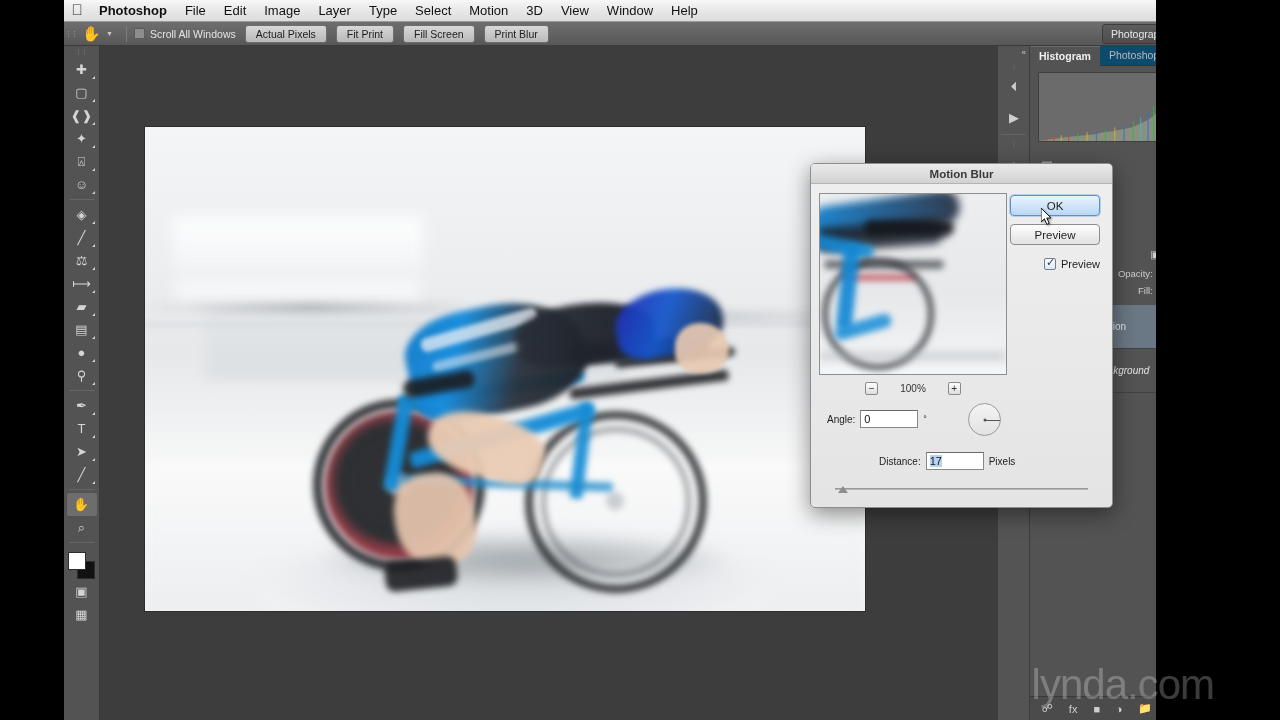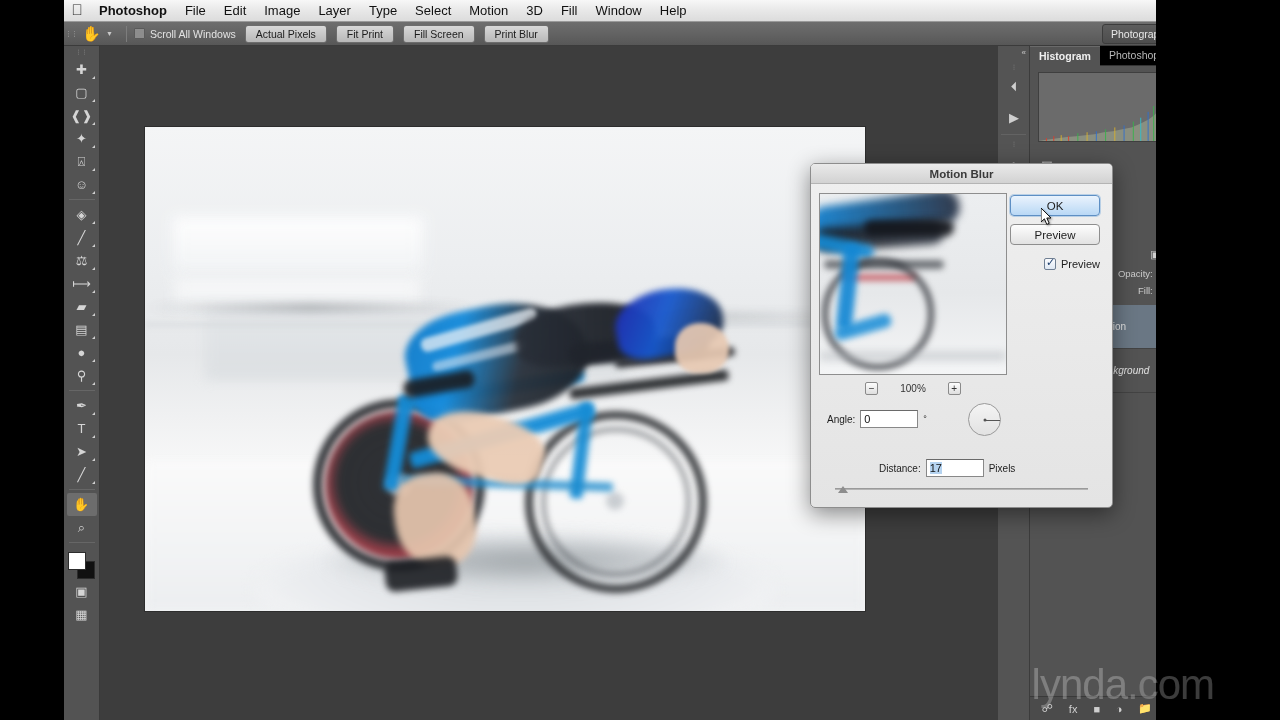--- a/index.html
+++ b/index.html
@@ -109,21 +109,21 @@
 
   
   #dock { position:absolute; right:60px; top:46px; width:222px; bottom:0; background:#4f4f4f; z-index:30; }
   .dock-railing { position:absolute; left:0; top:0; width:32px; bottom:0; background:#545454; border-right:1px solid #3c3c3c; }
   .rail-grip { text-align:center; color:#9b9b9b; font-size:6px; padding:3px 0 2px; letter-spacing:-1px;}
   .rail-dbl { position:absolute; right:3px; top:2px; color:#c8c8c8; font-size:8px; }
   .rail-icon { width:32px; height:30px; display:flex; align-items:center; justify-content:center; color:#cfcfcf; font-size:13px; }
   .rail-div { height:1px; background:#3f3f3f; border-bottom:1px solid #636363; margin:2px 3px; }
 
   .panel { position:absolute; left:32px; right:0; background:#535353; }
-  .panel-tabs { display:flex; align-items:flex-start; height:20px; background:#000000; border-bottom:1px solid #333; position:relative;}
+  .panel-tabs { display:flex; align-items:flex-start; height:20px; background:#0c4a6e; border-bottom:1px solid #333; position:relative;}
   .ptab { font-size:10.5px; color:#b9b9b9; padding:3px 9px 4px; }
   .ptab.active { background:#535353; color:#f0f0f0; font-weight:bold; border-top:1px solid #6a6a6a; }
   .pmenu { position:absolute; right:4px; top:4px; color:#c9c9c9; font-size:9px; letter-spacing:-1px; }
 
   
   #histpanel { top:0; height:104px; }
   .hist-body { padding:6px 8px 8px; }
   .hist-box { position:relative; height:70px; background:#6b6b6b; border:1px solid #3f3f3f; overflow:hidden; }
   .hist-warn { position:absolute; right:14px; top:6px; width:0;height:0;
     border-left:8px solid transparent; border-right:8px solid transparent; border-bottom:14px solid #e8e8e8; }
@@ -178,21 +178,21 @@
     position:absolute; right:12px; width:90px; height:21px; border-radius:4px;
     display:flex; align-items:center; justify-content:center; font-size:11.5px; color:#1d1d1d;
   }
   .dlg-ok { top:31px; background:linear-gradient(to bottom,#eaf3fd,#b9d8f5); border:1px solid #5e8fc4; box-shadow:0 0 0 1px rgba(120,170,220,.45); }
   .dlg-cancel { top:60px; background:linear-gradient(to bottom,#fdfdfd,#e2e2e2); border:1px solid #8e8e8e; }
   .dlg-preview-check { position:absolute; right:12px; top:94px; display:flex; align-items:center; gap:5px; font-size:11px; color:#1d1d1d;}
   .chk { width:12px; height:12px; border:1px solid #6f7f93; border-radius:2px;
     background:linear-gradient(to bottom,#fbfcfe,#dfe8f3); position:relative; }
   .chk:after { content:"✓"; position:absolute; left:1px; top:-3px; font-size:11px; color:#1c3d6b; }
   .row-angle { position:absolute; left:16px; top:246px; display:flex; align-items:center; gap:5px; }
-  .row-dist { position:absolute; left:68px; top:288px; display:flex; align-items:center; gap:5px;margin-top:7px; }
+  .row-dist { position:absolute; left:68px; top:288px; display:flex; align-items:center; gap:5px; }
   .dlg-label { font-size:10px; color:#1d1d1d; }
   .dlg-input {
     width:58px; height:18px; background:#fff; border:1px solid #888; border-top-color:#6a6a6a;
     font-size:11px; color:#111; padding:0 3px; line-height:17px;
   }
   .dlg-input.sel { }
   .dlg-input.sel span { background:#b5d3f0; }
   .dial { position:absolute; left:157px; top:239px; width:33px; height:33px; border-radius:50%;
     background:linear-gradient(to bottom,#f4f4f4,#e2e2e2); border:1px solid #9a9a9a; }
   .dial-line { position:absolute; left:50%; top:50%; width:15px; height:1px; background:#555; transform-origin:0 50%; }
@@ -220,21 +220,21 @@
     <div class="apple-logo"></div>
     <div class="menu-item bold">Photoshop</div>
     <div class="menu-item">File</div>
     <div class="menu-item">Edit</div>
     <div class="menu-item">Image</div>
     <div class="menu-item">Layer</div>
     <div class="menu-item">Type</div>
     <div class="menu-item">Select</div>
     <div class="menu-item">Motion</div>
     <div class="menu-item">3D</div>
-    <div class="menu-item">Fill</div>
+    <div class="menu-item">View</div>
     <div class="menu-item">Window</div>
     <div class="menu-item">Help</div>
     <div class="menu-spacer"></div>
     <div class="menu-search">⚲</div>
   </div>
 
   <div id="optionsbar">
     <div class="ob-grip">⋮⋮</div>
     <div class="ob-tool">✋</div>
     <div class="ob-caret">▼</div>

